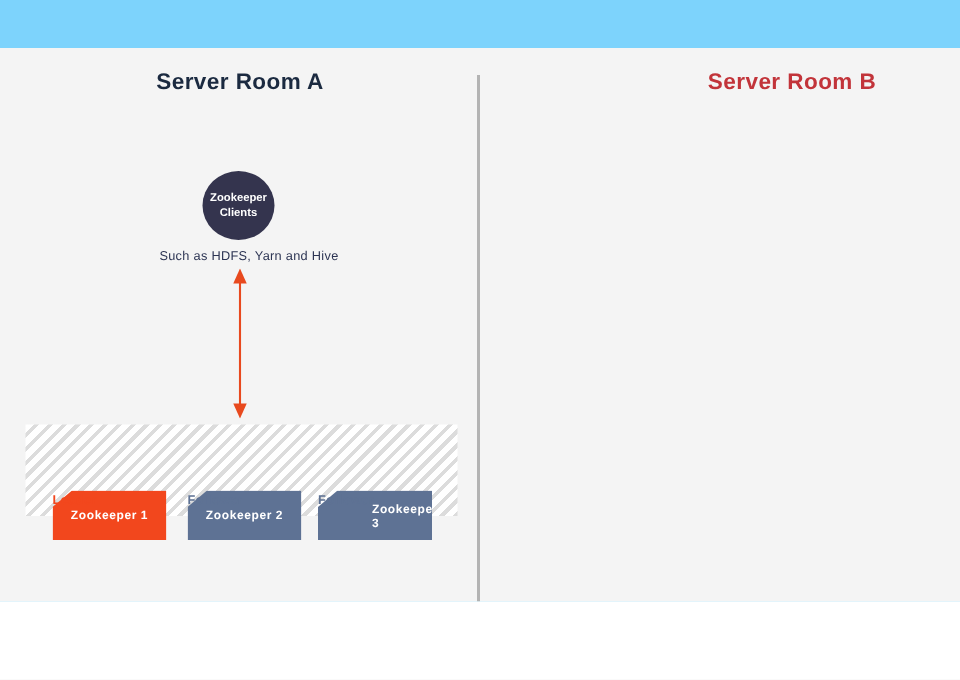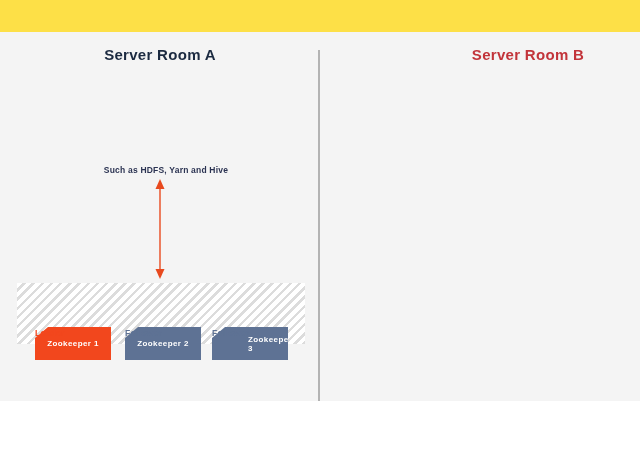--- a/index.html
+++ b/index.html
@@ -3,21 +3,21 @@
 <meta charset="utf-8">
 <style>
   * { margin: 0; padding: 0; box-sizing: border-box; }
   html, body { background: #ffffff; }
   body { font-family: "Liberation Sans", "DejaVu Sans", sans-serif; }
 
   .page {
     position: relative;
     width: 640px;
     height: 401px;
-    background: #fde047;
+    background: #7dd3fc;
     overflow: hidden;
   }
 
   .slide {
     position: absolute;
     left: 0; top: 32px;
     width: 640px; height: 389px;
     background: #f4f4f4;
   }
 
@@ -56,21 +56,21 @@
     line-height: 1.4;
     text-align: center;
   }
 
   .clients-caption {
     position: absolute;
     left: 0; top: 165px;
     width: 332px;
     text-align: center;
     font-size: 8.5px;
-    font-weight: bold;
+    font-weight: normal;
     color: #2b3352;
     letter-spacing: 0.2px;
   }
 
   .arrow-svg {
     position: absolute;
     left: 151px; top: 179px;
     width: 18px; height: 100px;
   }
 
@@ -120,20 +120,24 @@
 <body>
 
 <div class="page">
   <div class="slide"></div>
 
   <div class="room-title a">Server Room A</div>
   <div class="room-title b">Server Room B</div>
 
   <div class="divider"></div>
 
+  <div class="clients-circle">
+    <span>Zookeeper</span>
+    <span>Clients</span>
+  </div>
 
   <div class="clients-caption">Such as HDFS, Yarn and Hive</div>
 
   <svg class="arrow-svg" viewBox="0 0 18 100">
     <line x1="9" y1="8" x2="9" y2="92" stroke="#e8491e" stroke-width="1.4"></line>
     <polygon points="9,0 4.5,10 13.5,10" fill="#e8491e"></polygon>
     <polygon points="9,100 4.5,90 13.5,90" fill="#e8491e"></polygon>
   </svg>
 
   <div class="hatched-zone">

